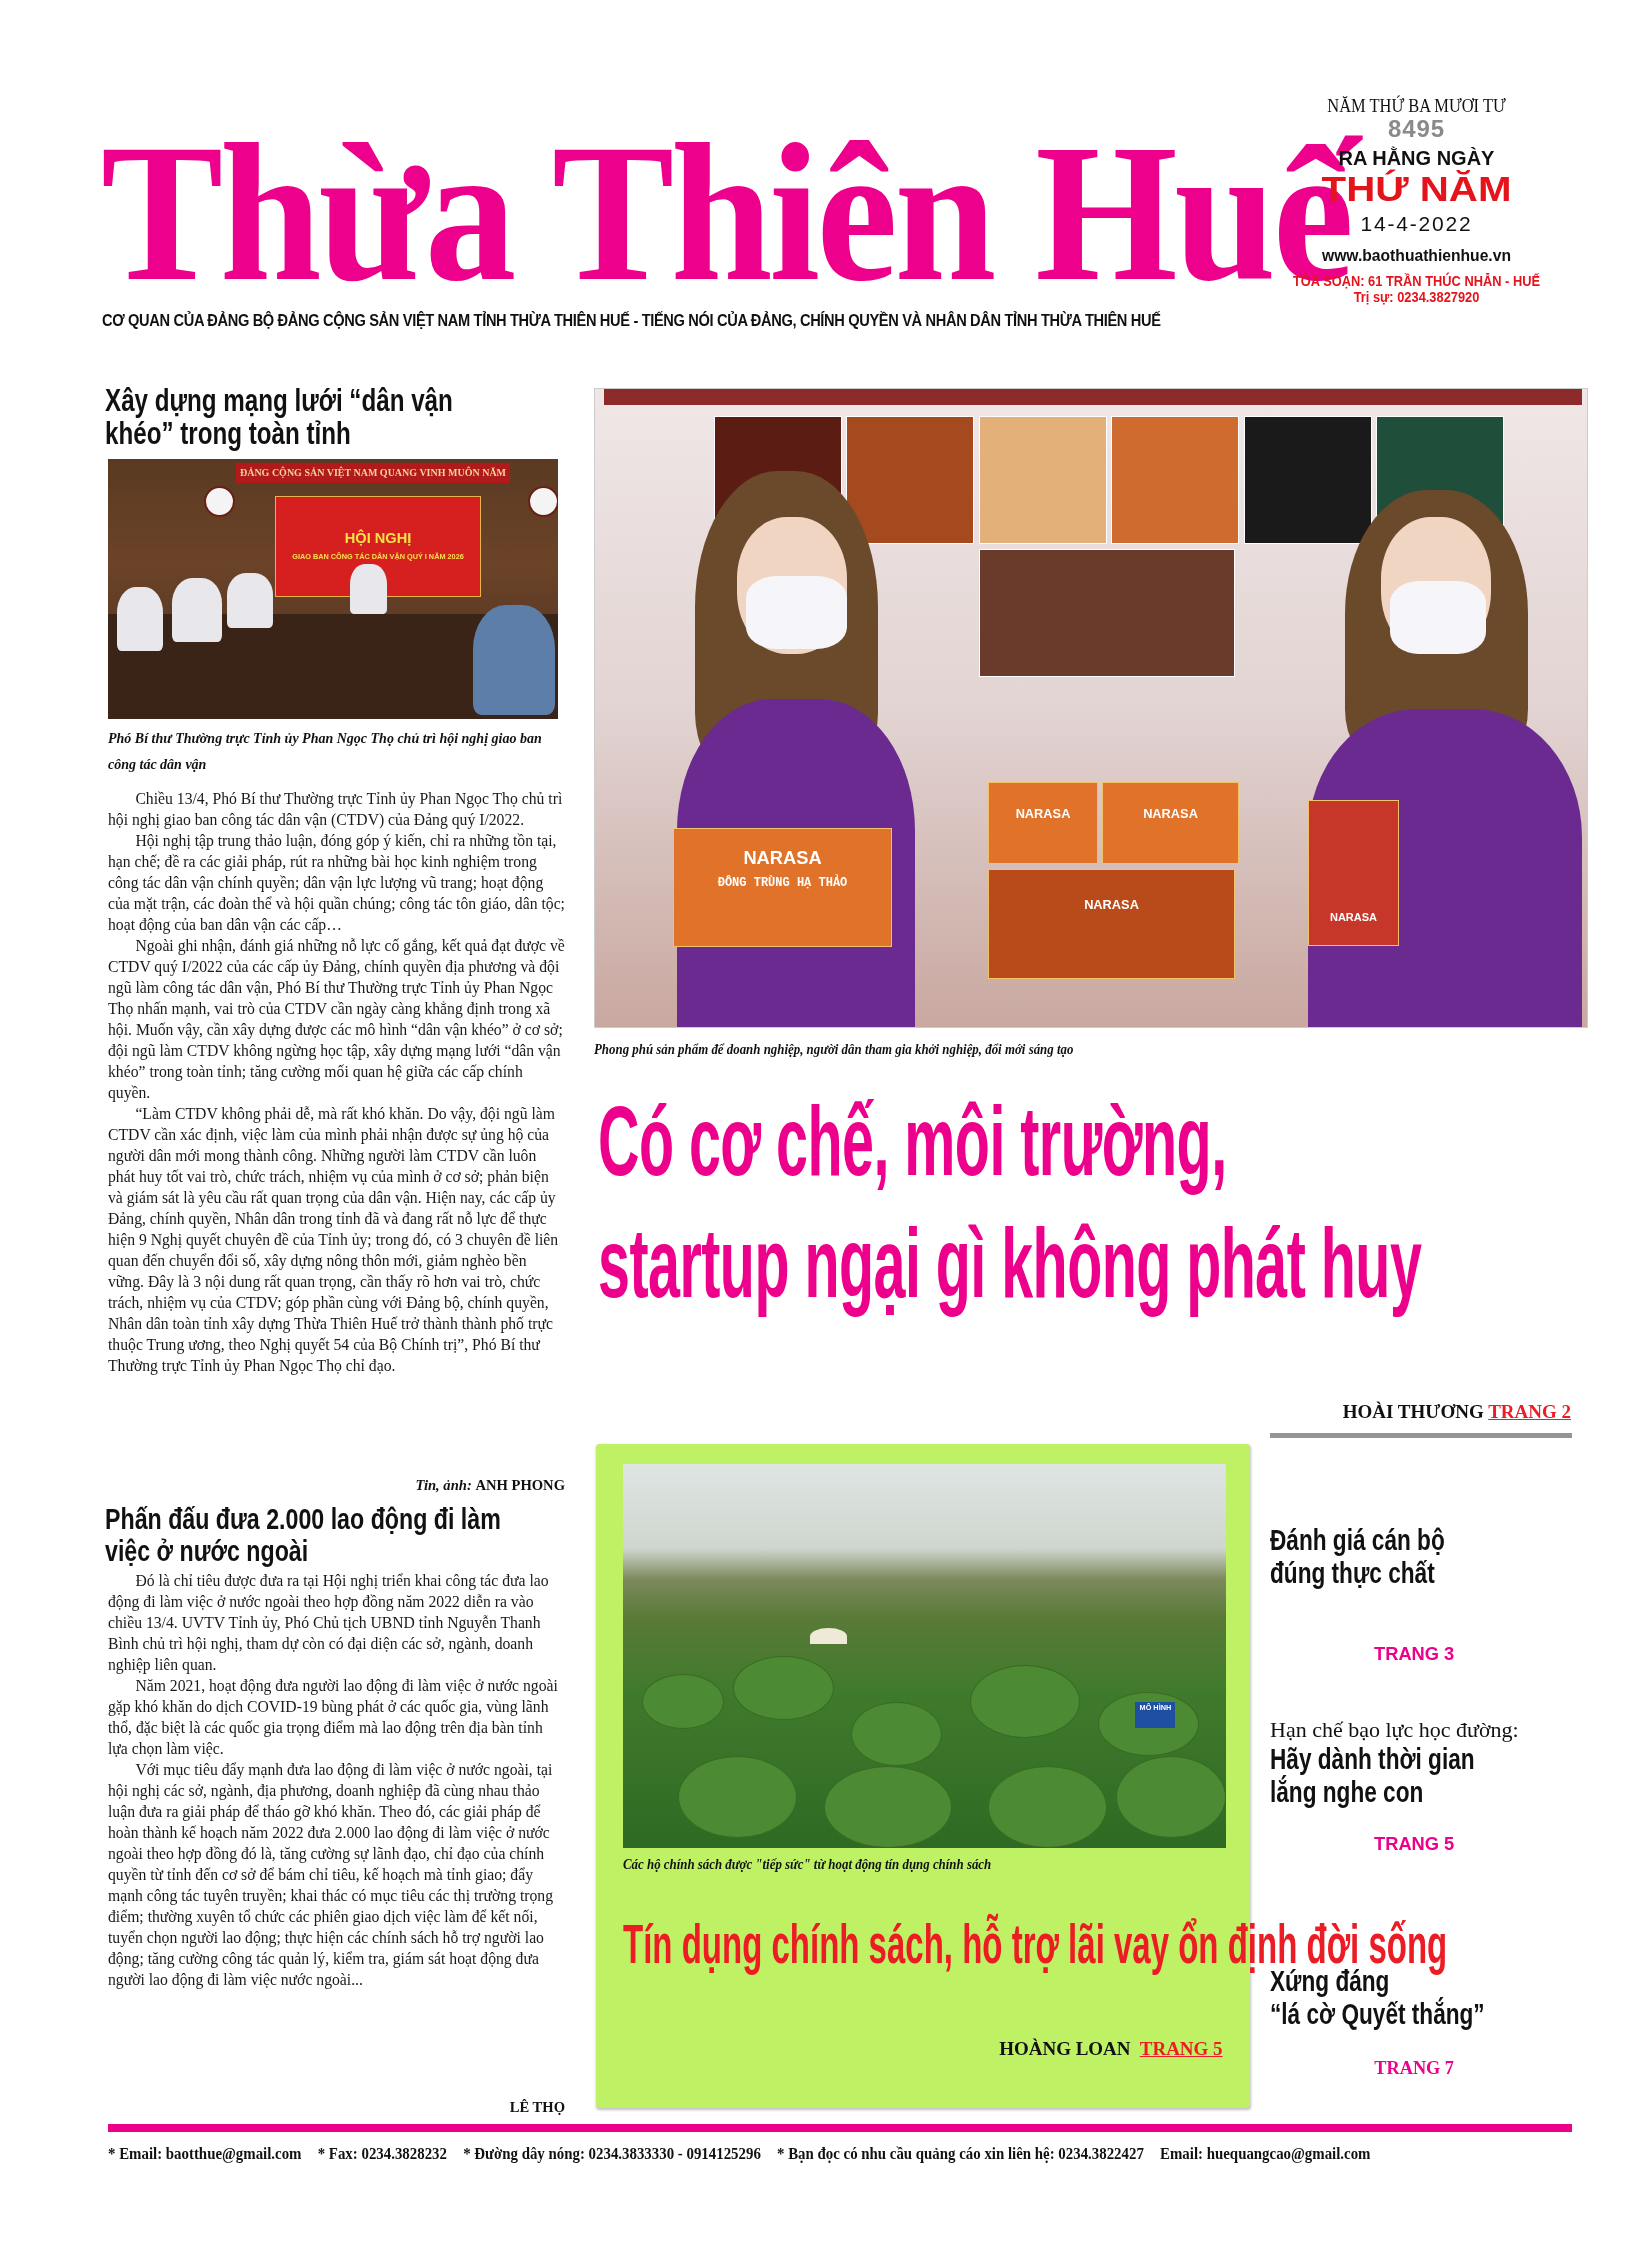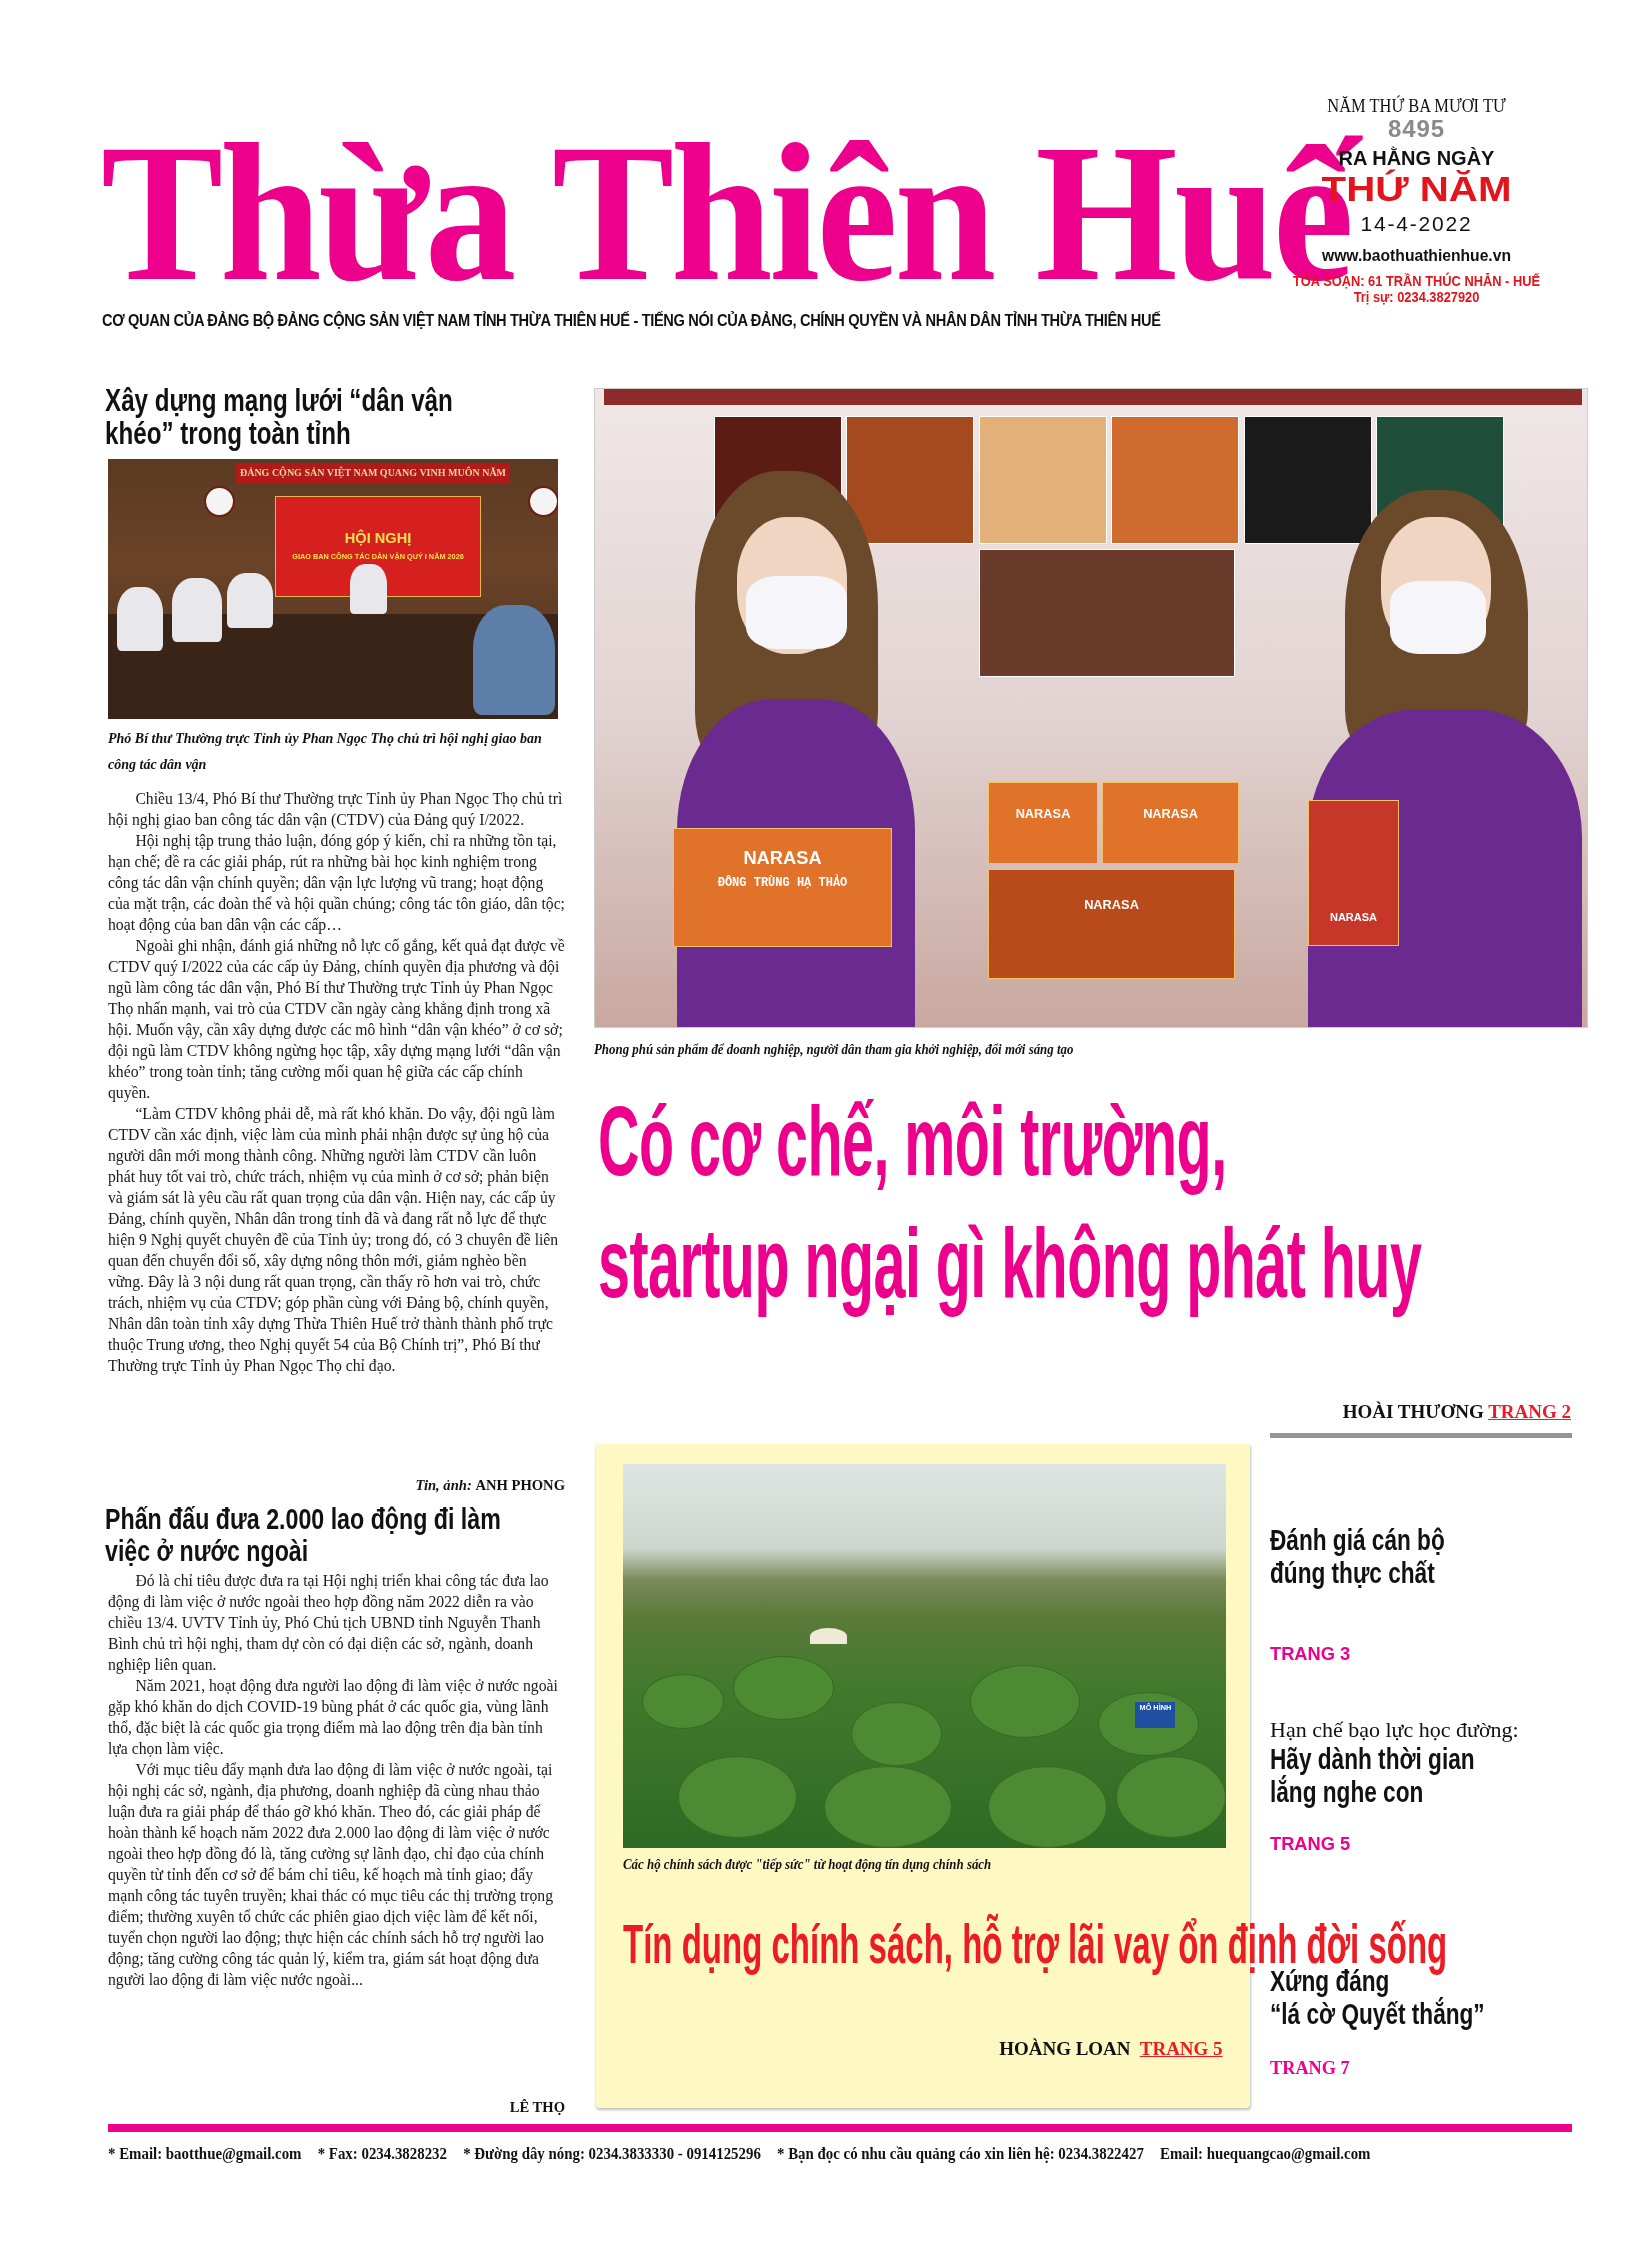--- a/index.html
+++ b/index.html
@@ -50,32 +50,32 @@
   .woman .mask { position: absolute; border-radius: 30%; background: #f6f6fa; }
   .woman .dress { position: absolute; background: #6a2a8f; border-radius: 40% 40% 0 0; }
   .box-orange { position: absolute; background: #e0722a; border: 1.8px solid #f3c16a; color: #fff; font-family: "Liberation Sans", sans-serif; font-weight: bold; text-align: center; }
   .main-caption { left: 594px; top: 1042px; width: 996px; font-style: italic; font-weight: bold; font-size: 14px; transform: scaleX(0.92); transform-origin: left top; white-space: nowrap; }
   .big-headline { left: 598px; top: 1080px; width: 1096px; font-family: "Liberation Sans", sans-serif; font-weight: bold; font-size: 99px; line-height: 122px; color: #ec008c; transform: scaleX(0.58); transform-origin: left top; letter-spacing: -0.9px; white-space: nowrap; }
   .main-byline { left: 1256px; top: 1401px; width: 315px; text-align: right; font-family: "Liberation Serif", serif; font-weight: bold; font-size: 19px; white-space: nowrap; }
   .red { color: #ec1c24; text-decoration: underline; }
   .gray-rule { left: 1270px; top: 1433px; width: 302px; height: 4.6px; background: #939598; }
 
   
-  .gray-box { left: 596px; top: 1444px; width: 654px; height: 664px; background: #fef9c3; border-radius: 3.7px; box-shadow: 0.9px 1.8px 2.7px rgba(0,0,0,0.25); }
+  .gray-box { left: 596px; top: 1444px; width: 654px; height: 664px; background: #bef264; border-radius: 3.7px; box-shadow: 0.9px 1.8px 2.7px rgba(0,0,0,0.25); }
   .lotus-photo { position: absolute; left: 27.4px; top: 20px; width: 603px; height: 384px; background: linear-gradient(180deg,#dfe5e3 0%,#cfd6cf 22%,#7c8a5c 30%,#5a7a38 40%,#3f7a2c 60%,#2f6a24 100%); overflow: hidden; }
   .leaf { position: absolute; border-radius: 50%; background: #4c8a34; border: 0.9px solid #3a6a22; }
   .gray-caption { position: absolute; left: 27.4px; top: 413px; width: 603px; font-style: italic; font-weight: bold; font-size: 14px; transform: scaleX(0.92); transform-origin: left top; white-space: nowrap; }
   .gray-headline { position: absolute; left: 27.4px; top: 468px; width: 1005px; font-family: "Liberation Sans", sans-serif; font-weight: bold; font-size: 55px; line-height: 64px; color: #ec1c24; transform: scaleX(0.6); transform-origin: left top; white-space: nowrap; }
   .gray-byline { position: absolute; right: 27.4px; top: 594px; font-family: "Liberation Serif", serif; font-weight: bold; font-size: 19px; white-space: nowrap; }
 
   
   .teaser { left: 1270px; width: 302px; }
   .teaser-h { font-family: "Liberation Sans", sans-serif; font-weight: bold; font-size: 29px; line-height: 33px; transform: scaleX(0.78); transform-origin: left top; white-space: nowrap; }
   .teaser-kicker { font-family: "Liberation Serif", serif; font-size: 22px; line-height: 27.4px; white-space: nowrap; }
-  .teaser-page { font-family: "Liberation Sans", sans-serif; font-weight: bold; font-size: 18.3px; color: #ec008c; text-align: left; padding-right: 13.7px; }
+  .teaser-page { font-family: "Liberation Sans", sans-serif; font-weight: bold; font-size: 18.3px; color: #ec008c; text-align: center; padding-right: 13.7px; }
 
   
   .footer-rule { left: 108px; top: 2124px; width: 1464px; height: 8.2px; background: #ec008c; }
   .footer-text { left: 108px; top: 2143px; width: 1553px; font-family: "Liberation Serif", serif; font-weight: bold; font-size: 17.4px; white-space: nowrap; transform: scaleX(0.855); transform-origin: left top; }
   .footer-text span { margin-right: 14.6px; }
 </style>
 </head>
 <body>
 
 <div class="abs masthead-title">Thừa Thiên Huế</div>

